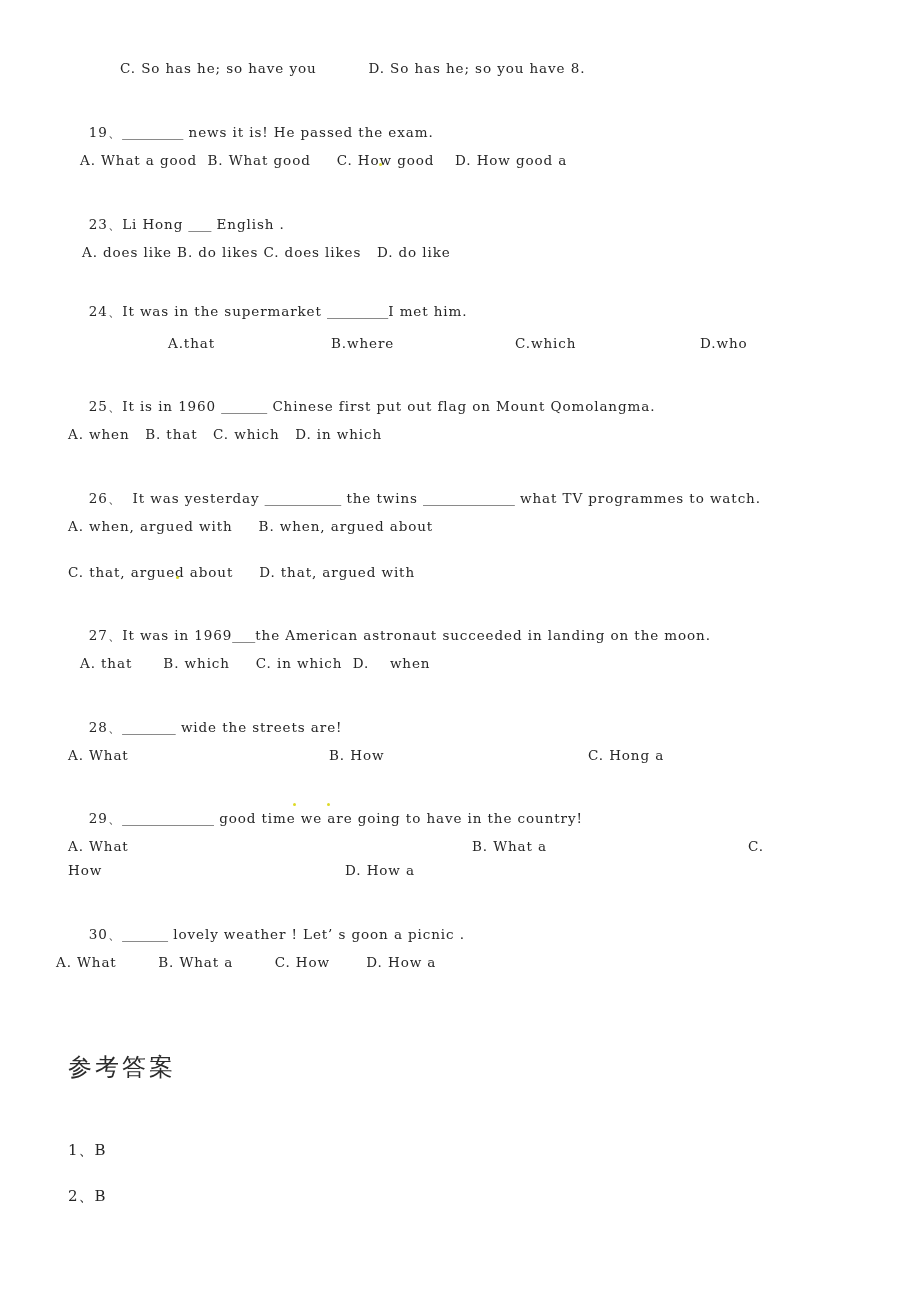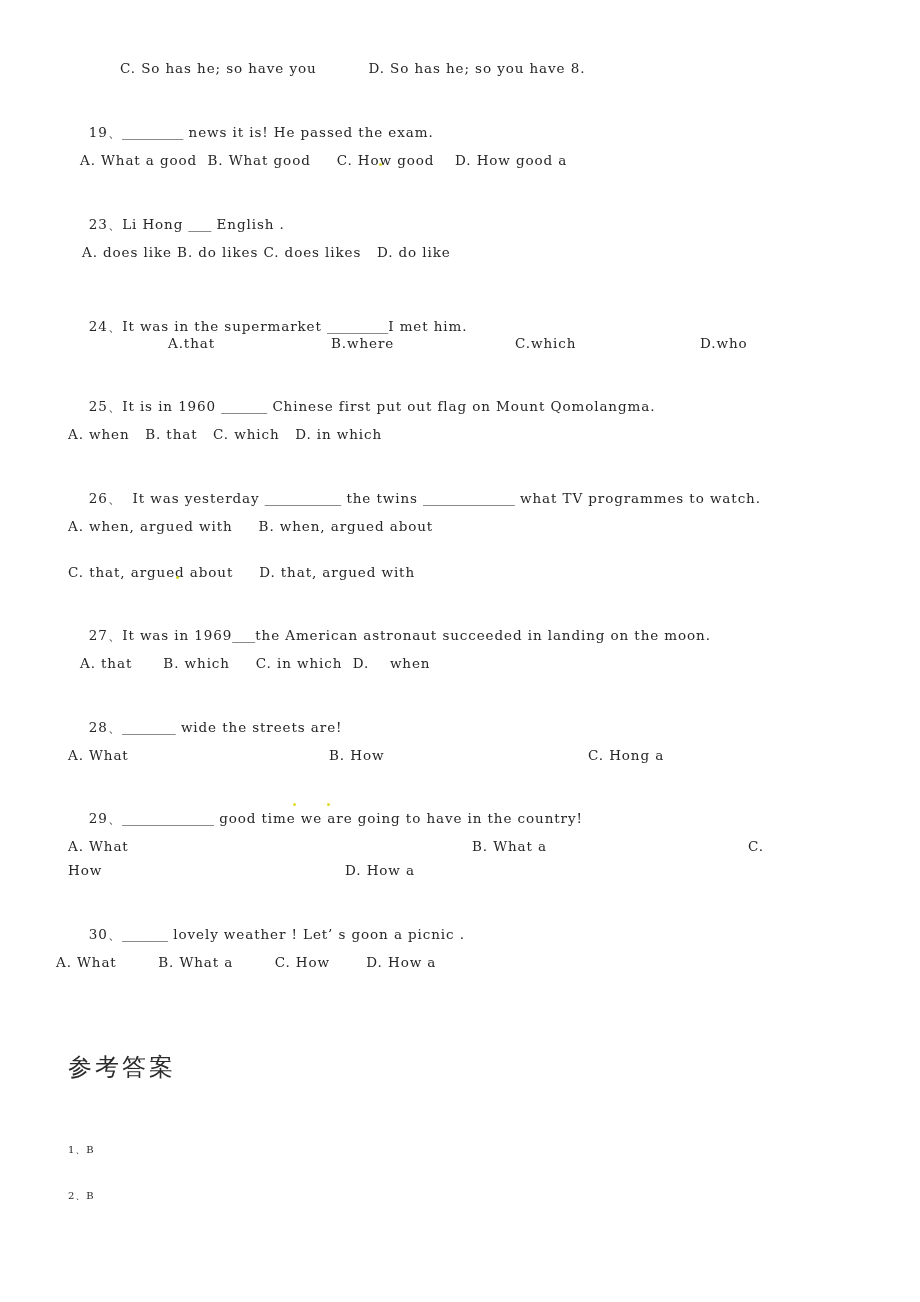--- a/index.html
+++ b/index.html
@@ -44,21 +44,21 @@
     white-space: pre;
     font-size: 24px;
     line-height: 30px;
     letter-spacing: 3px;
     color: #2b2b2b;
     font-family: "DejaVu Serif", "Liberation Serif", serif;
   }
   .ans-line {
     position: absolute;
     white-space: pre;
-    font-size: 10px;
+    font-size: 15px;
     line-height: 18px;
     letter-spacing: 1px;
     color: #262626;
   }
   .seg { white-space: pre; }
   
   .speck {
     position: absolute;
     width: 3px;
     height: 3px;
@@ -78,21 +78,21 @@
     <span class="seg">19、</span><span class="seg blank">________</span><span class="seg"> news it is! He passed the exam.</span>
   </div>
   <div class="line opt-line" style="left:80px; top:151px;">A. What a good  B. What good     C. How good    D. How good a</div>
   <span class="speck" style="left:379px; top:163px;"></span>
 
   <div class="line q-line" style="left:68px; top:197px;">
     <span class="seg">23、Li Hong </span><span class="seg blank">___</span><span class="seg"> English .</span>
   </div>
   <div class="line opt-line" style="left:82px; top:243px;">A. does like B. do likes C. does likes   D. do like</div>
 
-  <div class="line q-line" style="left:68px; top:299px;">
+  <div class="line q-line" style="left:68px; top:284px;">
     <span class="seg">24、It was in the supermarket </span><span class="seg blank">________</span><span class="seg">I met him.</span>
   </div>
   <div class="line opt-line" style="left:168px; top:334px;">A.that</div>
   <div class="line opt-line" style="left:331px; top:334px;">B.where</div>
   <div class="line opt-line" style="left:515px; top:334px;">C.which</div>
   <div class="line opt-line" style="left:700px; top:334px;">D.who</div>
 
   <div class="line q-line" style="left:68px; top:379px;">
     <span class="seg">25、It is in 1960 </span><span class="seg blank">______</span><span class="seg"> Chinese first put out flag on Mount Qomolangma.</span>
   </div>

